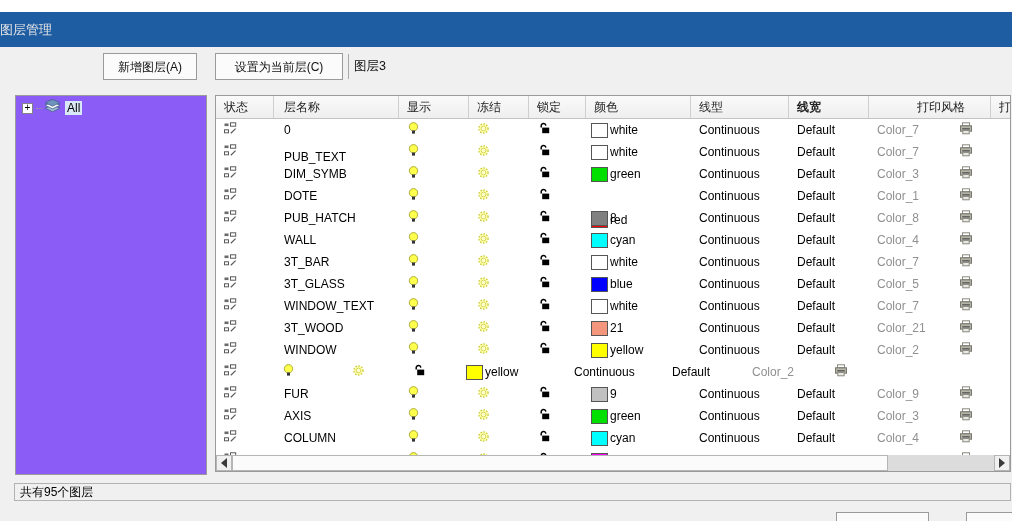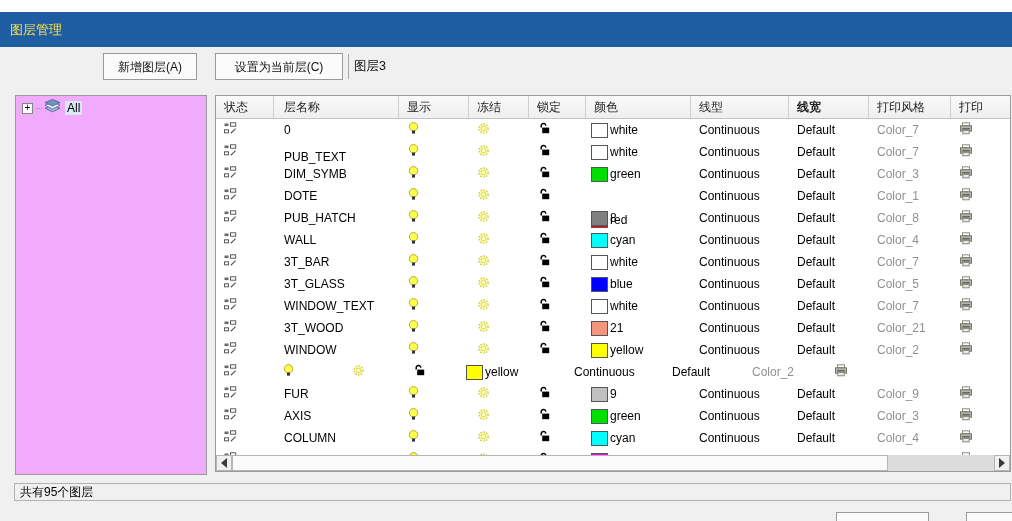--- a/index.html
+++ b/index.html
@@ -1,34 +1,34 @@
 <!DOCTYPE html>
 <html><head>
 <meta charset="utf-8">
 <style>
   html,body{margin:0;padding:0;}
   body{font-family:"Liberation Sans","DejaVu Sans",sans-serif;background:#fff;}
   #app{position:relative;width:1012px;height:521px;overflow:hidden;background:#fff;}
 
   
-  .titlebar{position:absolute;left:0;top:12px;width:1012px;height:35px;background:#1f5da3;color:#fde047;
-    font-size:13px;line-height:35px;padding-left:10px;box-sizing:border-box;}
+  .titlebar{position:absolute;left:0;top:12px;width:1012px;height:35px;background:#1f5da3;color:#e5e5e5;
+    font-size:13px;line-height:35px;box-sizing:border-box;}
 
   
   .dialog-body{position:absolute;left:0;top:47px;width:1012px;height:474px;background:#f0f0f0;}
 
   .btn{position:absolute;background:#fbfbfb;border:1px solid #9a9a9a;font-size:12px;color:#111;
     text-align:center;box-sizing:border-box;cursor:default;}
   .btn-new{left:103px;top:6px;width:94px;height:27px;line-height:25px;}
   .btn-setcur{left:215px;top:6px;width:128px;height:27px;line-height:25px;}
   .cur-layer-sep{position:absolute;left:348px;top:7px;width:1px;height:25px;background:#a8a8a8;}
   .cur-layer-label{position:absolute;left:354px;top:6px;height:27px;line-height:27px;font-size:12.5px;color:#111;}
 
   
-  .tree-panel{position:absolute;left:15px;top:48px;width:192px;height:380px;background:#f0abfc;
+  .tree-panel{position:absolute;left:15px;top:48px;width:192px;height:380px;background:#8b5cf6;
     border:1px solid #9a9a9a;box-sizing:border-box;}
   .tree-item{position:absolute;left:6px;top:4px;height:16px;display:flex;align-items:center;}
   .expand-box{width:9px;height:9px;border:1px solid #848484;background:#fff;position:relative;margin-right:3px;}
   .expand-box::before{content:"+";position:absolute;left:0;top:-3px;width:9px;text-align:center;font-size:10px;line-height:13px;color:#000;}
   .tree-dots{width:6px;border-top:1px dotted #9a9a9a;margin-right:2px;}
   .tree-label{font-size:12px;color:#000;background:#d9e8f7;padding:0 2px;margin-left:4px;}
 
   
   .table-panel{position:absolute;left:215px;top:48px;width:796px;height:377px;background:#fff;
     border:1px solid #9a9a9a;box-sizing:border-box;overflow:hidden;}
@@ -99,21 +99,21 @@
     <div class="table-panel">
       <div class="thead">
           <div class="th" style="width: 58px;">状态</div>
           <div class="th" style="width: 125px; padding-left: 10px;">层名称</div>
           <div class="th" style="width: 70px;">显示</div>
           <div class="th" style="width: 60px;">冻结</div>
           <div class="th" style="width: 57px;">锁定</div>
           <div class="th" style="width: 105px;">颜色</div>
           <div class="th" style="width: 98px;">线型</div>
           <div class="th" style="width: 80px; font-weight: bold;">线宽</div>
-          <div class="th" style="width: 82px;">打印风格</div>
+          <div class="th" style="width: 82px; margin-left: 40px;">打印风格</div>
           <div class="th" style="width: 62px;">打印</div>
         </div>
       <div class="rows">
           <div class="trow">
     <div class="td c0" style="width: 58px;">
       <span class="icon">
         <svg width="13" height="13" viewBox="0 0 13 13">
           <rect x="0.5" y="1.5" width="4" height="2.6" fill="#6a6a6a"></rect>
           <rect x="6.5" y="0.8" width="5.2" height="3.4" fill="none" stroke="#5a5a5a"></rect>
           <rect x="0.5" y="7.8" width="4" height="3" fill="none" stroke="#5a5a5a"></rect>

